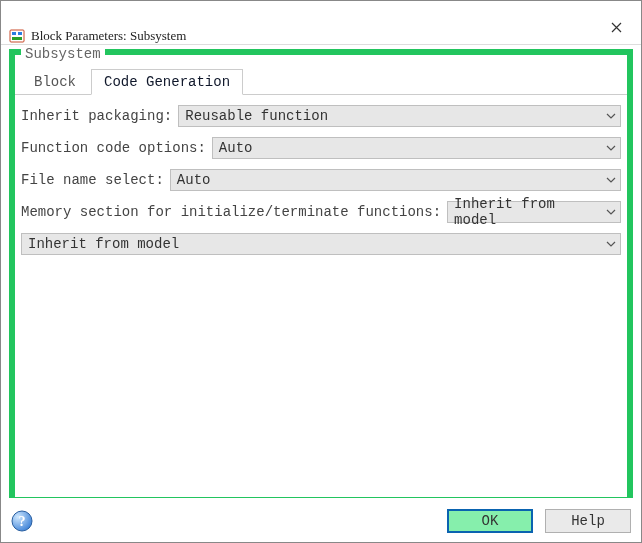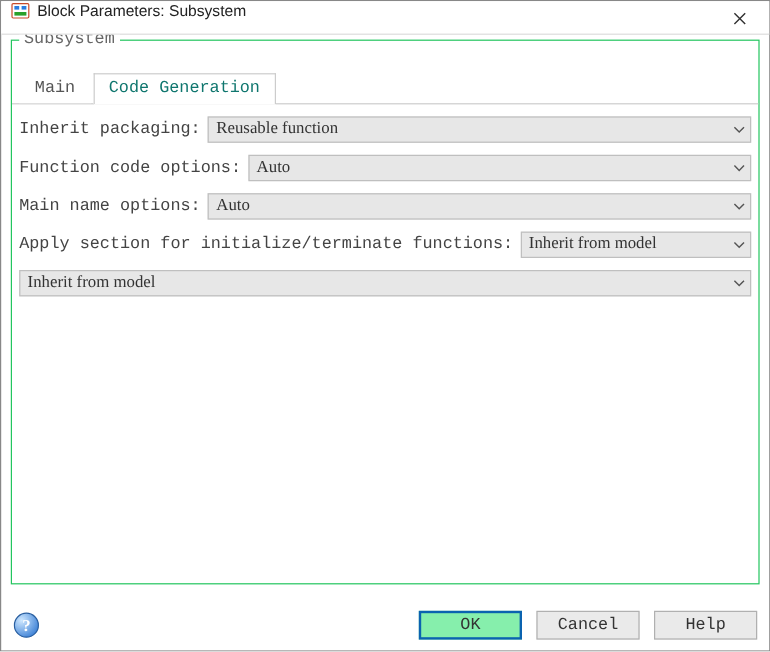--- a/index.html
+++ b/index.html
@@ -12,25 +12,25 @@
     color: #333;
     overflow: hidden;
   }
   .window {
     width: 642px; height: 543px;
     border: 1px solid #888;
     display: flex; flex-direction: column;
     background: #fff;
   }
   .titlebar {
-    height: 28px;
-    display: flex; align-items: flex-start;
+    height: 44px;
+    display: flex; align-items: flex-end;
     padding: 0 2px 0 8px;
     border-bottom: 1px solid #ddd;
-    font-family: Liberation Sans, sans-serif;
+    font-family: Liberation Serif, serif;
     font-size: 13px;
     background: #fff;
   }
   .titlebar .app-icon {
     width: 16px; height: 16px; margin-right: 6px;
     flex: 0 0 auto;
   }
   .titlebar .title { flex: 1 1 auto; color: #222; }
   .titlebar .close {
     width: 46px; height: 30px;
@@ -38,23 +38,23 @@
     cursor: pointer;
   }
   .titlebar .close svg { width: 11px; height: 11px; }
 
   .body {
     flex: 1 1 auto;
     padding: 4px 8px 0 8px;
     overflow: hidden;
   }
   .group {
-    border: 1px solid #22c55e;
+    border: 6px solid #22c55e;
     position: relative;
-    padding: 27px 0 0 0;
+    padding: 14px 0 0 0;
     height: 454px;
   }
   .group-label {
     position: absolute;
     top: -9px; left: 6px;
     background: #fff;
     padding: 0 4px;
     color: #666;
   }
   .desc {
@@ -82,21 +82,21 @@
   }
   .tab.inactive {
     background: #fff;
     border-color: transparent;
   }
   .tab.active {
     background: #fff;
     border: 1px solid #ccc;
     border-bottom: 1px solid #fff;
     top: 1px;
-    color: #0f766e;
+    color: #0f172a;
   }
 
   .tabpane {
     padding: 10px 6px;
   }
   .row {
     display: flex;
     align-items: center;
     margin-bottom: 10px;
   }
@@ -109,21 +109,20 @@
     flex: 1 1 auto;
     height: 22px;
     background: #e7e7e7;
     border: 1px solid #bfbfbf;
     display: flex;
     align-items: center;
     padding: 0 20px 0 6px;
     position: relative;
     cursor: pointer;
     color: #333;
-    font-family: Liberation Serif, serif;
   }
   .dropdown .chev {
     position: absolute;
     right: 4px; top: 50%;
     transform: translateY(-50%);
     width: 10px; height: 10px;
   }
   .dropdown .chev svg { width: 10px; height: 10px; display:block; }
 
   .footer {
@@ -177,21 +176,21 @@
           </svg>
       </span>
     </div>
   </div>
 
   <div class="body">
     <div class="group">
       <div class="group-label">Subsystem</div>
 
       <div class="tabs">
-        <div class="tab inactive">Main</div>
+        <div class="tab inactive">Block</div>
         <div class="tab active">Code Generation</div>
       </div>
 
       <div class="tabpane">
 
         <div class="row">
           <span class="row-label">Inherit packaging:</span>
           <div class="dropdown">
             <span>Reusable function</span>
             <span class="chev">
@@ -208,33 +207,33 @@
             <span>Auto</span>
             <span class="chev">
                 <svg viewBox="0 0 10 10">
                   <path d="M1 3 L5 7 L9 3" fill="none" stroke="#555" stroke-width="1.2"></path>
                 </svg>
               </span>
           </div>
         </div>
 
         <div class="row">
-          <span class="row-label">Main name options:</span>
+          <span class="row-label">File name select:</span>
           <div class="dropdown">
             <span>Auto</span>
             <span class="chev">
                 <svg viewBox="0 0 10 10">
                   <path d="M1 3 L5 7 L9 3" fill="none" stroke="#555" stroke-width="1.2"></path>
                 </svg>
               </span>
           </div>
         </div>
 
         <div class="row">
-          <span class="row-label">Apply section for initialize/terminate functions:</span>
+          <span class="row-label">Memory section for initialize/terminate functions:</span>
           <div class="dropdown">
             <span>Inherit from model</span>
             <span class="chev">
                 <svg viewBox="0 0 10 10">
                   <path d="M1 3 L5 7 L9 3" fill="none" stroke="#555" stroke-width="1.2"></path>
                 </svg>
               </span>
           </div>
         </div>
 
@@ -261,17 +260,16 @@
             <stop offset="0%" stop-color="#cfe8ff"></stop>
             <stop offset="100%" stop-color="#3a7fd5"></stop>
           </radialGradient>
         </defs>
         <circle cx="11" cy="11" r="10" fill="url(#hg)" stroke="#2a5fa0" stroke-width="1"></circle>
         <text x="11" y="16" text-anchor="middle" font-family="Georgia, serif" font-size="14" font-weight="bold" fill="#fff">?</text>
       </svg>
     </span>
     <div class="spacer"></div>
     <div class="btn default">OK</div>
-    <div class="btn">Cancel</div>
     <div class="btn">Help</div>
   </div>
 
 </div>
 
 </body></html>

